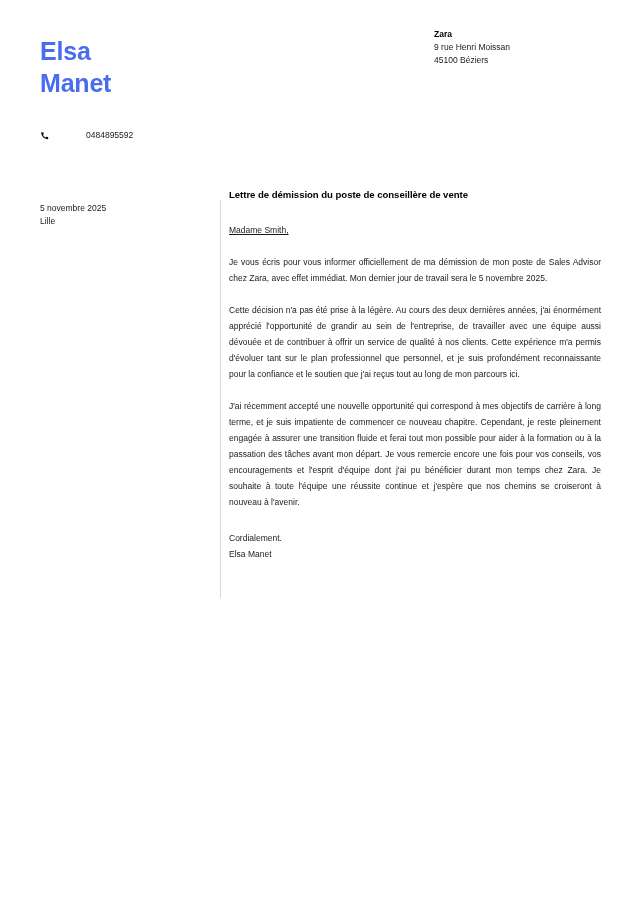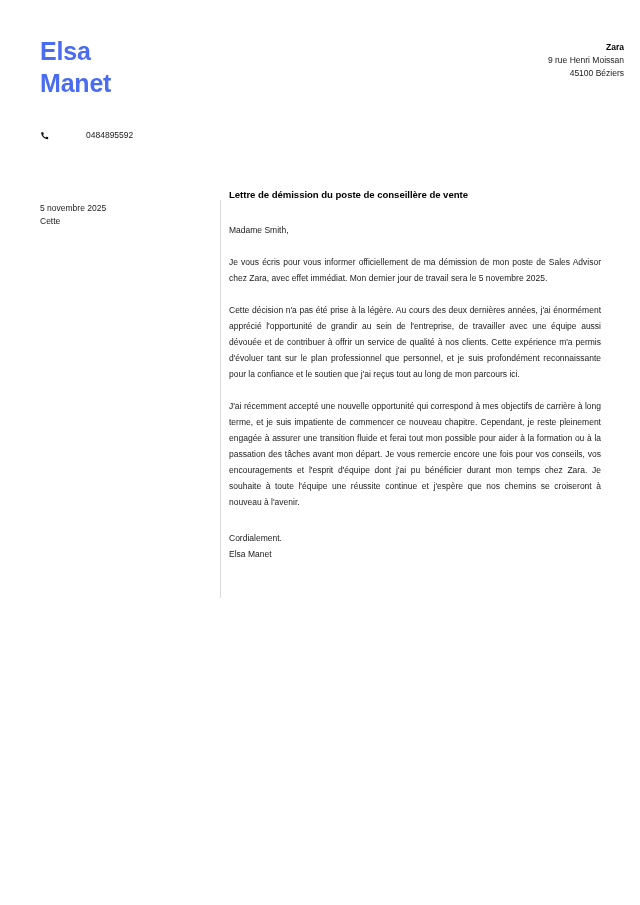--- a/index.html
+++ b/index.html
@@ -73,23 +73,22 @@
   .contact-text {
     font-size: 8.5px;
     line-height: 11px;
     color: #1a1a1a;
     white-space: nowrap;
   }
 
   .recipient-block {
     position: absolute;
     left: 434px;
-    top: 41px;
+    top: 28px;
     width: 190px;
-    text-align: right;
   }
   .recipient-name {
     font-size: 8.5px;
     font-weight: bold;
     line-height: 13px;
     color: #000000;
   }
   .recipient-line {
     font-size: 8.5px;
     line-height: 13px;
@@ -130,20 +129,21 @@
     line-height: 14px;
     color: #000000;
     margin-bottom: 20px;
     letter-spacing: -0.05px;
   }
   .salutation {
     font-size: 8.5px;
     line-height: 16px;
     color: #1a1a1a;
     margin-bottom: 16px;
+    text-decoration: underline;
   }
   .para {
     font-size: 8.5px;
     line-height: 16px;
     color: #1a1a1a;
     margin-bottom: 16px;
     text-align: justify;
     text-justify: inter-word;
   }
   .closing {
@@ -185,21 +185,21 @@
     <div class="recipient-block">
       <div class="recipient-name">Zara</div>
       <div class="recipient-line">9 rue Henri Moissan</div>
       <div class="recipient-line">45100 Béziers</div>
     </div>
 
   </div>
 
   <div class="meta-block">
     <div class="meta-line">5 novembre 2025</div>
-    <div class="meta-line">Cette</div>
+    <div class="meta-line">Lille</div>
   </div>
 
   <div class="divider"></div>
 
   <div class="letter">
     <div class="letter-title">Lettre de démission du poste de conseillère de vente</div>
     <div class="salutation">Madame Smith,</div>
     <div class="para">Je vous écris pour vous informer officiellement de ma démission de mon poste de Sales Advisor chez Zara, avec effet immédiat. Mon dernier jour de travail sera le 5 novembre 2025.</div>
     <div class="para">Cette décision n'a pas été prise à la légère. Au cours des deux dernières années, j'ai énormément apprécié l'opportunité de grandir au sein de l'entreprise, de travailler avec une équipe aussi dévouée et de contribuer à offrir un service de qualité à nos clients. Cette expérience m'a permis d'évoluer tant sur le plan professionnel que personnel, et je suis profondément reconnaissante pour la confiance et le soutien que j'ai reçus tout au long de mon parcours ici.</div>
     <div class="para">J'ai récemment accepté une nouvelle opportunité qui correspond à mes objectifs de carrière à long terme, et je suis impatiente de commencer ce nouveau chapitre. Cependant, je reste pleinement engagée à assurer une transition fluide et ferai tout mon possible pour aider à la formation ou à la passation des tâches avant mon départ. Je vous remercie encore une fois pour vos conseils, vos encouragements et l'esprit d'équipe dont j'ai pu bénéficier durant mon temps chez Zara. Je souhaite à toute l'équipe une réussite continue et j'espère que nos chemins se croiseront à nouveau à l'avenir.</div>

